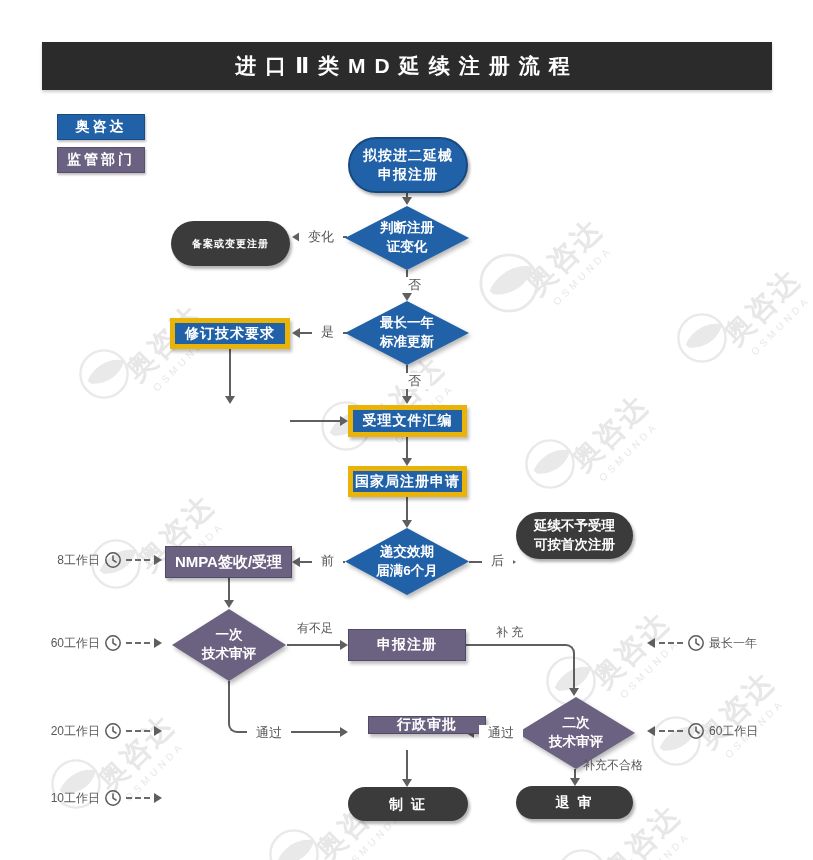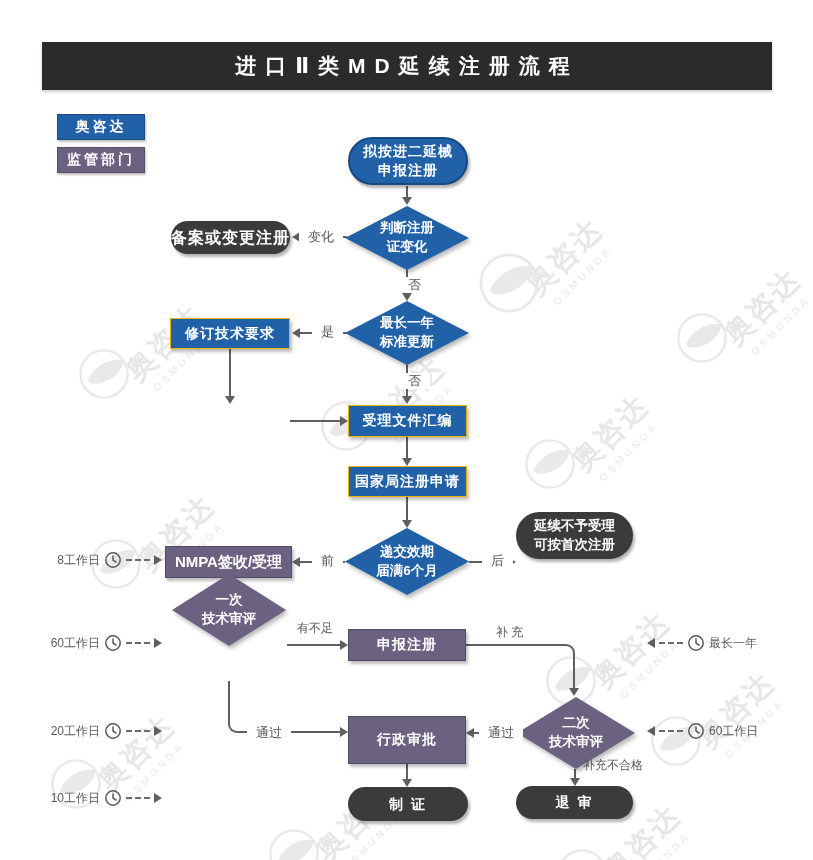--- a/index.html
+++ b/index.html
@@ -11,21 +11,21 @@
     color:#fff; display:flex; align-items:center; justify-content:center; font-size:21px; font-weight:bold;
     letter-spacing:9px; z-index:3; box-shadow:0 2px 3px rgba(0,0,0,.2); }
   .legend { position:absolute; width:88px; height:26px; display:flex; align-items:center; justify-content:center;
     color:#fff; font-weight:bold; font-size:14px; letter-spacing:3px; z-index:3; box-shadow:1px 2px 2px rgba(0,0,0,.25); }
   .legend.blue { left:57px; top:114px; background:#2161a8; border:1px solid #1a4c82; }
   .legend.purple { left:57px; top:147px; background:#6b6180; border:1px solid #57506b; }
 
   
   .rect { position:absolute; display:flex; align-items:center; justify-content:center; color:#fff; font-weight:bold;
     font-size:14px; letter-spacing:1px; box-shadow:2px 3px 3px rgba(0,0,0,.25); z-index:2; }
-  .rect.blue { background:#2161a8; border:1px solid #eab308; }
+  .rect.blue { background:#2161a8; border:5px solid #eab308; }
   .rect.purple { background:#6b6180; border:1px solid #524a64; }
   .pill { position:absolute; display:flex; flex-direction:column; align-items:center; justify-content:center;
     color:#fff; font-weight:bold; font-size:14px; letter-spacing:1px; line-height:1.35; border-radius:999px;
     box-shadow:2px 3px 3px rgba(0,0,0,.3); z-index:2; text-align:center; }
   .pill.dark { background:#3b3b3b; }
   .pill.blue { background:#2161a8; border:2px solid #18497e; }
   .dwrap { position:absolute; filter:drop-shadow(2px 3px 2px rgba(0,0,0,.28)); z-index:2; }
   .diamond { width:100%; height:100%; clip-path:polygon(50% 0,100% 50%,50% 100%,0 50%); display:flex;
     flex-direction:column; align-items:center; justify-content:center; color:#fff; font-weight:bold;
     font-size:13.5px; line-height:1.4; text-align:center; }
@@ -248,33 +248,33 @@
   <div class="lbl onln" style="left:312px;top:324px">是</div>
   <div class="lbl onln" style="left:399px;top:373px">否</div>
   <div class="lbl onln" style="left:312px;top:553px">前</div>
   <div class="lbl onln" style="left:482px;top:553px">后</div>
   <div class="lbl small" style="left:297px;top:620px">有不足</div>
   <div class="lbl small" style="left:496px;top:624px">补 充</div>
   <div class="lbl onln" style="left:247px;top:725px">通过</div>
   <div class="lbl onln" style="left:479px;top:725px">通过</div>
   <div class="lbl small" style="left:583px;top:757px">补充不合格</div>
 
-  <div class="pill blue" style="left:348px;top:137px;width:120px;height:48px">
+  <div class="pill blue" style="left:348px;top:137px;width:120px;height:56px">
     <span>拟按进二延械</span>
     <span>申报注册</span>
   </div>
 
   <div class="dwrap" style="left:345px;top:206px;width:124px;height:64px">
     <div class="diamond blue">
         <span>判断注册</span>
         <span>证变化</span>
       </div>
   </div>
 
-  <div class="pill dark" style="left:171px;top:221px;width:119px;height:33px;font-size:16px">
+  <div class="pill dark" style="left:171px;top:221px;width:119px;height:45px;font-size:10px">
     <span>备案或变更注册</span>
   </div>
 
   <div class="dwrap" style="left:345px;top:301px;width:124px;height:64px">
     <div class="diamond blue">
         <span>最长一年</span>
         <span>标准更新</span>
       </div>
   </div>
 
@@ -300,32 +300,32 @@
 
   <div class="rect purple" style="left:165px;top:546px;width:127px;height:32px;font-size:15px;letter-spacing:0">
     <span>NMPA签收/受理</span>
   </div>
 
   <div class="pill dark" style="left:516px;top:512px;width:117px;height:47px;font-size:13.5px;letter-spacing:0">
     <span>延续不予受理</span>
     <span>可按首次注册</span>
   </div>
 
-  <div class="dwrap" style="left:172px;top:574px;width:114px;height:72px">
+  <div class="dwrap" style="left:172px;top:609px;width:114px;height:72px">
     <div class="diamond purple">
         <span>一次</span>
         <span>技术审评</span>
       </div>
   </div>
 
   <div class="rect purple" style="left:348px;top:629px;width:118px;height:32px">
     <span>申报注册</span>
   </div>
 
-  <div class="rect purple" style="left:348px;top:716px;width:118px;height:48px">
+  <div class="rect purple" style="left:368px;top:716px;width:118px;height:18px">
     <span>行政审批</span>
   </div>
 
   <div class="dwrap" style="left:517px;top:697px;width:118px;height:72px">
     <div class="diamond purple">
         <span>二次</span>
         <span>技术审评</span>
       </div>
   </div>
 

